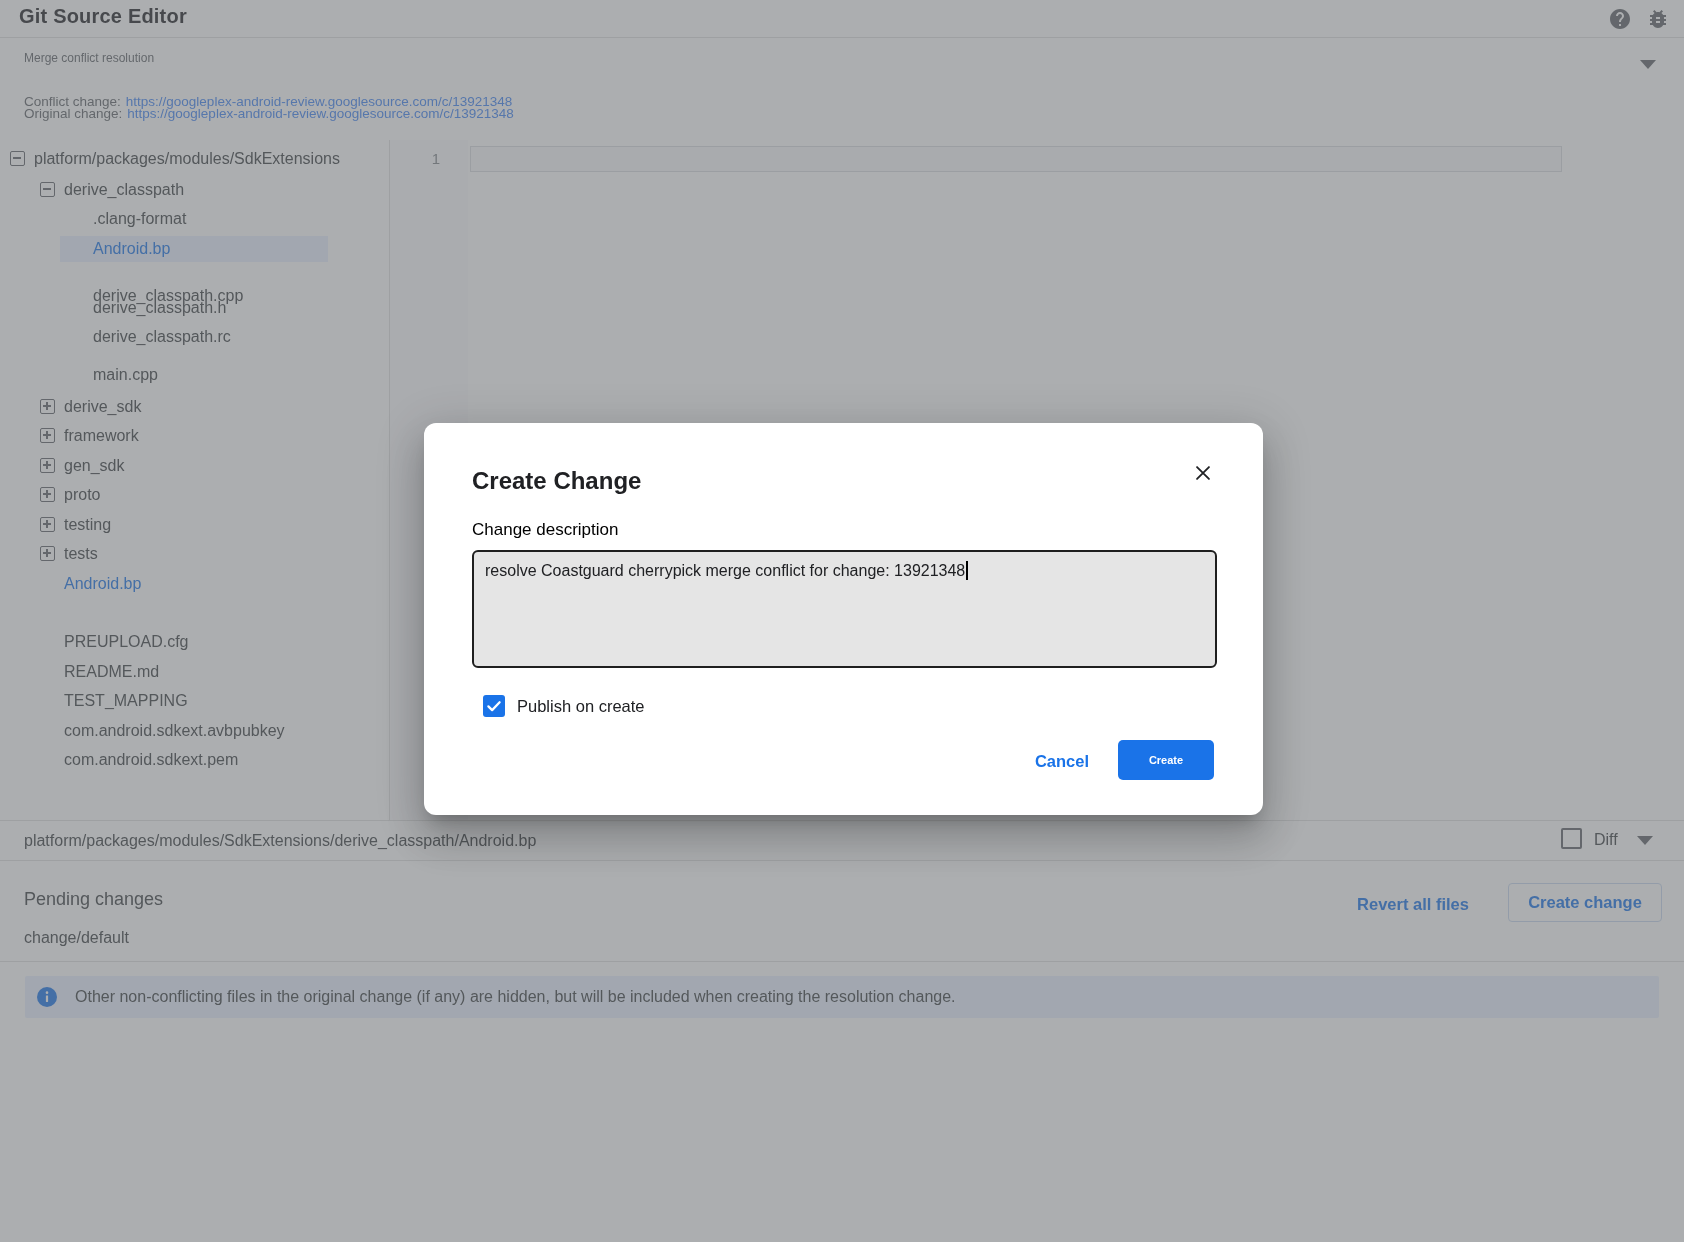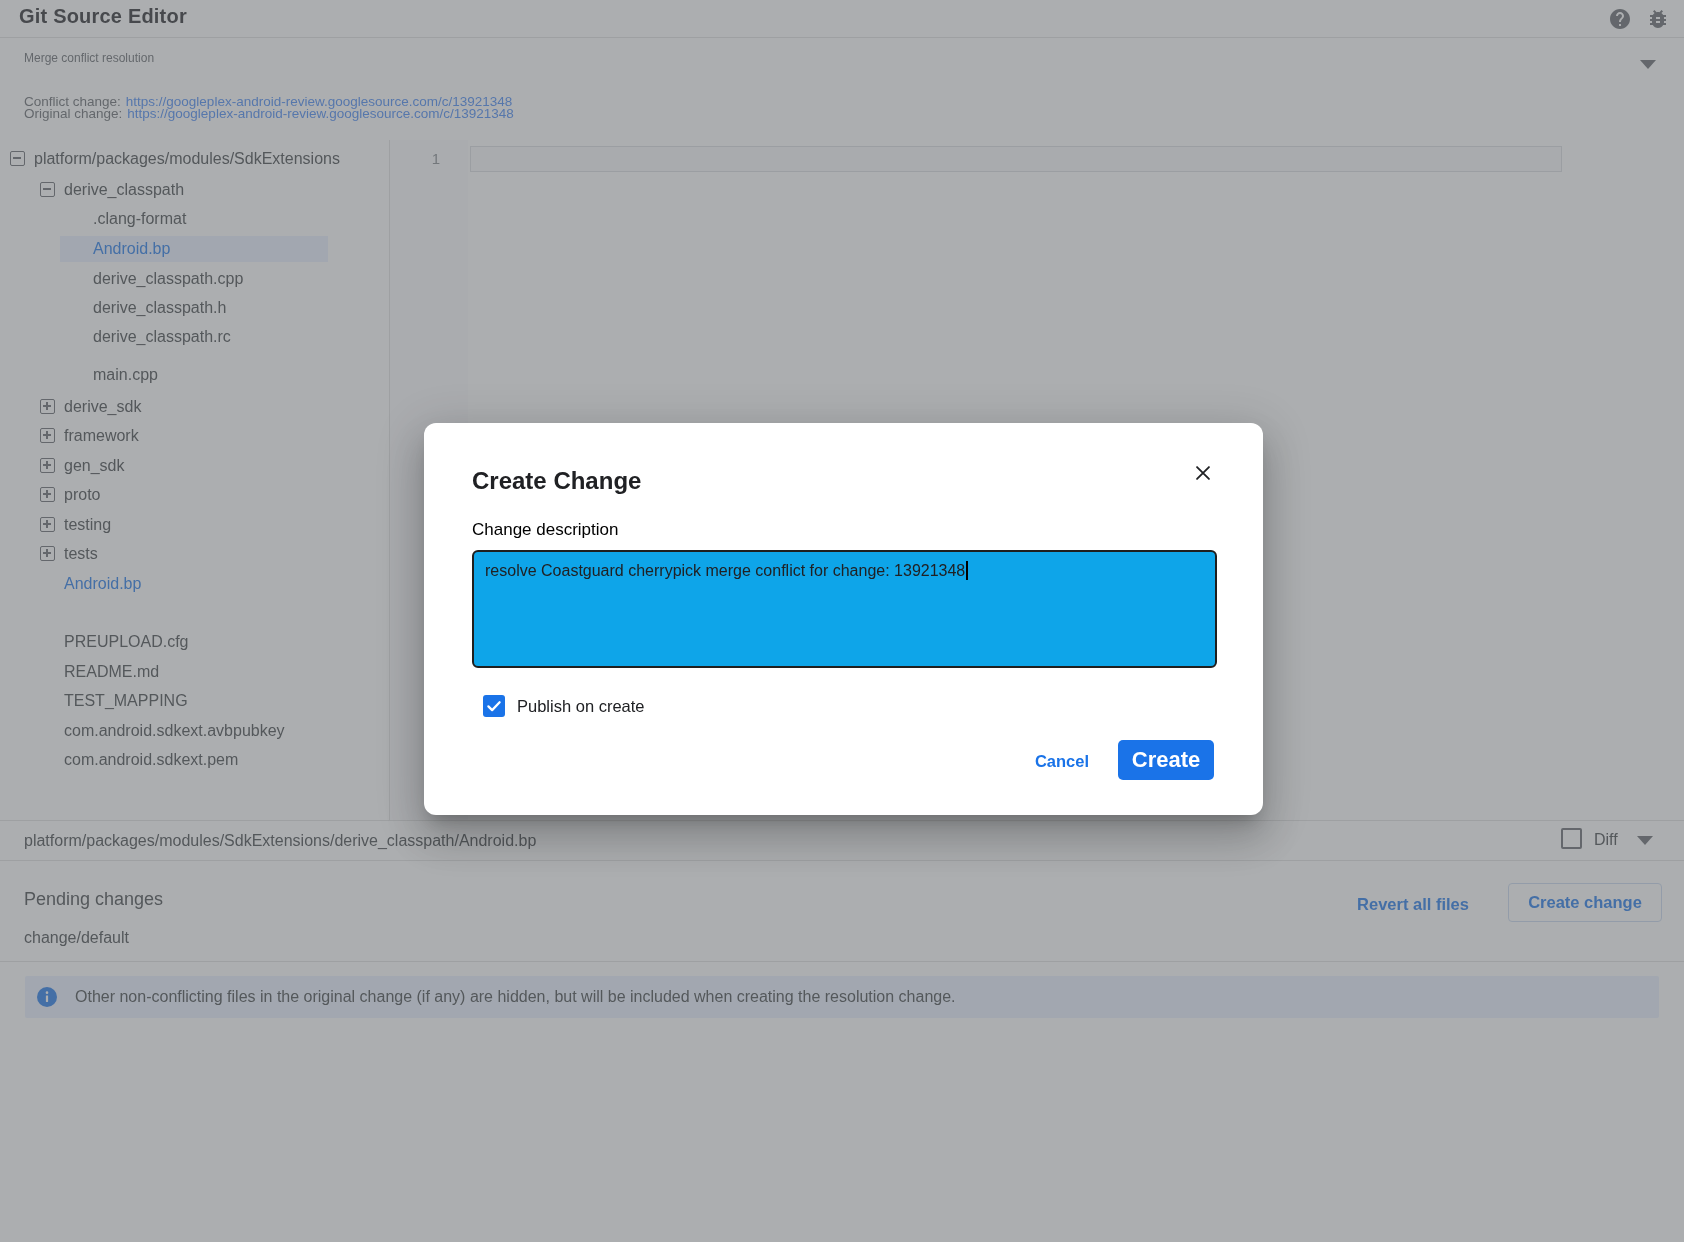--- a/index.html
+++ b/index.html
@@ -56,27 +56,27 @@
 
   
   .overlay { position:absolute; inset:0; background:rgba(104,107,112,0.55); z-index:40; }
   .dialog { position:absolute; left:424px; top:423px; width:839px; height:392px; background:#fff; border-radius:12px; z-index:60;
             box-shadow:0 24px 38px 3px rgba(0,0,0,.14), 0 9px 46px 8px rgba(0,0,0,.12), 0 11px 15px -7px rgba(0,0,0,.2); }
   .dialog .abs { position:absolute; }
   .dlg-title { left:48px; top:44px; font-size:24px; font-weight:700; color:#202124; }
   .dlg-close { left:765px; top:36px; width:28px; height:28px; cursor:pointer; display:flex; align-items:center; justify-content:center; }
   .dlg-label { left:48px; top:97px; font-size:17px; color:#000000; }
   .dlg-textarea { left:48px; top:127px; width:745px; height:118px; border:2px solid #1f1f1f; border-radius:6px; padding:9px 11px;
-                  font-size:16px; color:#202124; cursor:text; background:#0ea5e9; }
+                  font-size:16px; color:#202124; cursor:text; background:#e5e5e5; }
   .caret-bar { display:inline-block; width:1.5px; height:19px; background:#000; vertical-align:-4px; margin-left:1px; }
   .dlg-check { left:59px; top:272px; width:22px; height:22px; background:#1a73e8; border-radius:3px; cursor:pointer; }
   .dlg-check svg { position:absolute; left:2px; top:2px; }
   .dlg-check-lbl { left:93px; top:272px; font-size:16.5px; line-height:23px; color:#202124; cursor:pointer; }
   .dlg-cancel { left:593px; top:324px; width:90px; text-align:center; font-size:16.5px; font-weight:bold; color:#1a73e8; line-height:28px; cursor:pointer; }
-  .dlg-create { left:694px; top:317px; width:96px; height:40px; background:#1a73e8; border-radius:5px; color:#fff; font-size:22px; font-weight:bold; text-align:center; line-height:40px; cursor:pointer; }
+  .dlg-create { left:694px; top:317px; width:96px; height:40px; background:#1a73e8; border-radius:5px; color:#fff; font-size:11px; font-weight:bold; text-align:center; line-height:40px; cursor:pointer; }
 </style>
 </head>
 <body>
 
 <div id="app">
 
   <div class="abs app-title">Git Source Editor</div>
   <div class="abs icon-btn" style="left:1608px; top:7px;">
     <svg viewBox="0 0 24 24" width="24" height="24" fill="#5f6368">
         <path d="M12 2C6.48 2 2 6.48 2 12s4.48 10 10 10 10-4.48 10-10S17.52 2 12 2zm1 17h-2v-2h2v2zm2.07-7.75l-.9.92C13.45 12.9 13 13.5 13 15h-2v-.5c0-1.1.45-2.1 1.17-2.83l1.24-1.26c.37-.36.59-.86.59-1.41 0-1.1-.9-2-2-2s-2 .9-2 2H8c0-2.21 1.79-4 4-4s4 1.79 4 4c0 .88-.36 1.68-.93 2.25z"></path>
@@ -107,21 +107,21 @@
     <span class="lbl" style="left:64px;">derive_classpath</span>
   </div>
   <div class="tree-row" style="top:206px;">
     <span class="lbl" style="left:93px;">.clang-format</span>
   </div>
   <div class="tree-row" style="top:236px;">
     <span class="sel-bg"></span>
     <span class="lbl blue" style="left:93px;">Android.bp</span>
   </div>
   <div class="tree-row" style="top:266px;">
-    <span class="lbl" style="left:93px;">derive_classpath.cpp</span>
+    <span class="lbl" style="left:93px;margin-top:17px;">derive_classpath.cpp</span>
   </div>
   <div class="tree-row" style="top:295px;">
     <span class="lbl" style="left:93px;">derive_classpath.h</span>
   </div>
   <div class="tree-row" style="top:324px;">
     <span class="lbl" style="left:93px;">derive_classpath.rc</span>
   </div>
   <div class="tree-row" style="top:362px;">
     <span class="lbl" style="left:93px;">main.cpp</span>
   </div>

